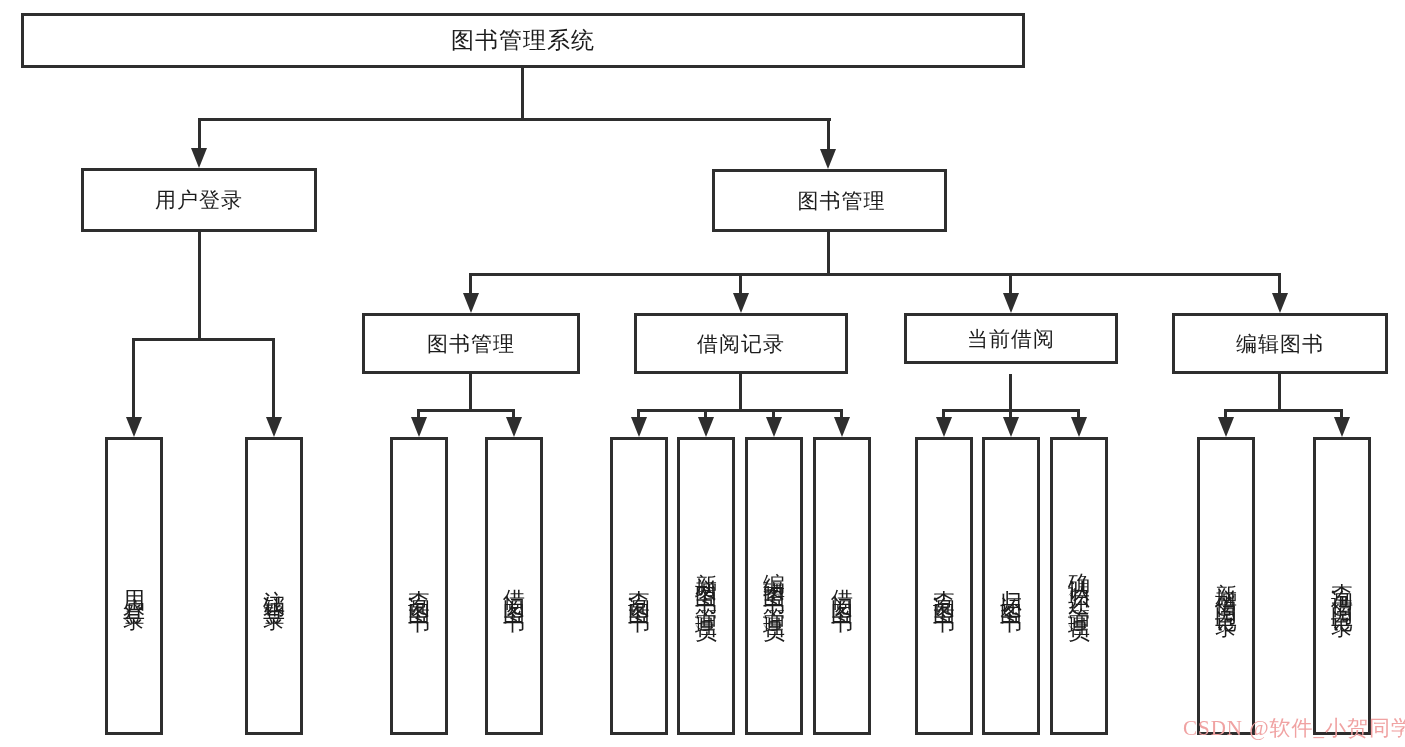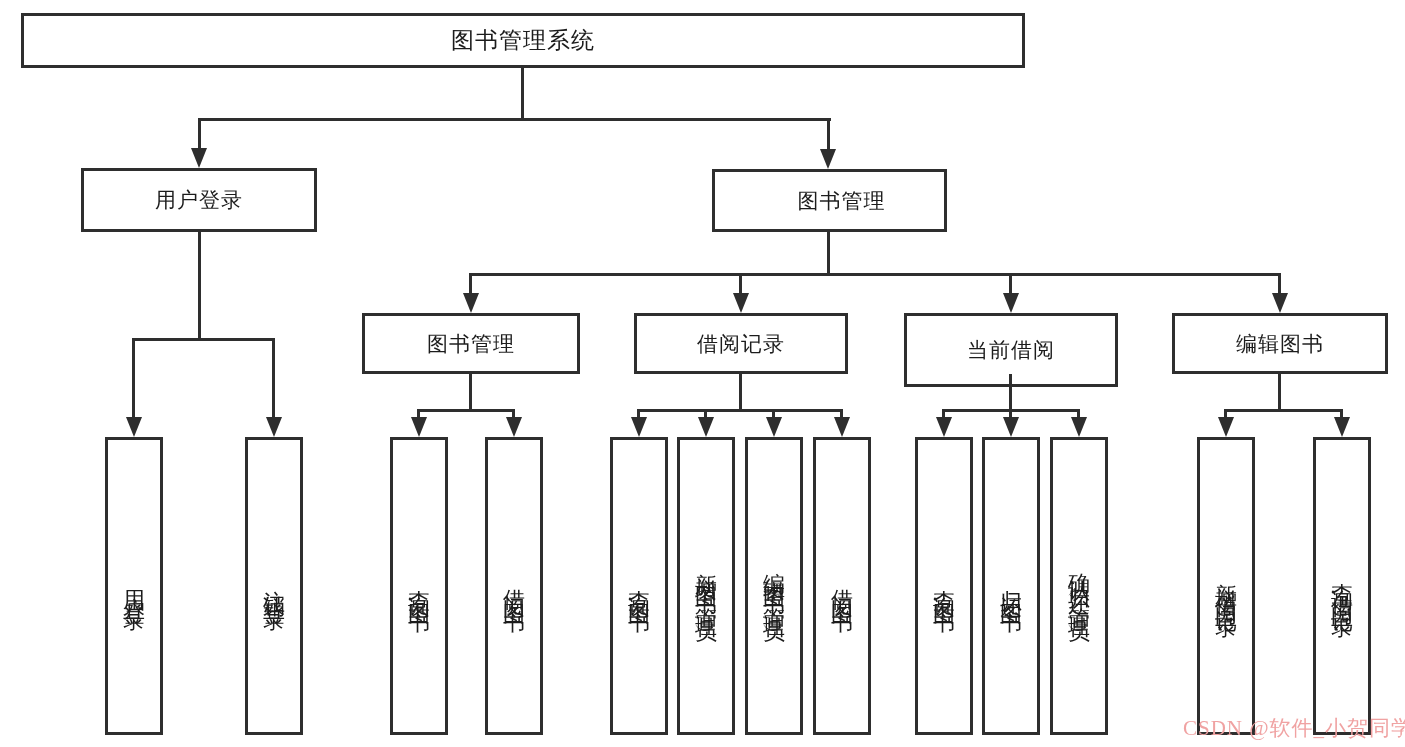--- a/index.html
+++ b/index.html
@@ -95,21 +95,21 @@
   <div class="arrow" style="left:1003px;top:293px;"></div>
   <div class="vline" style="left:1278px;top:273px;height:22px;"></div>
   <div class="arrow" style="left:1272px;top:293px;"></div>
 
   <div class="box" style="left:362px;top:313px;width:218px;height:61px;">
     <span class="hlabel">图书管理</span>
   </div>
   <div class="box" style="left:634px;top:313px;width:214px;height:61px;">
     <span class="hlabel">借阅记录</span>
   </div>
-  <div class="box" style="left:904px;top:313px;width:214px;height:74px;">
+  <div class="box" style="left:904px;top:313px;width:214px;height:51px;">
     <span class="hlabel">当前借阅</span>
   </div>
   <div class="box" style="left:1172px;top:313px;width:216px;height:61px;">
     <span class="hlabel">编辑图书</span>
   </div>
 
   <div class="vline" style="left:469px;top:374px;height:37px;"></div>
   <div class="hline" style="left:417px;top:409px;width:98px;"></div>
   <div class="vline" style="left:417px;top:409px;height:10px;"></div>
   <div class="arrow" style="left:411px;top:417px;"></div>

